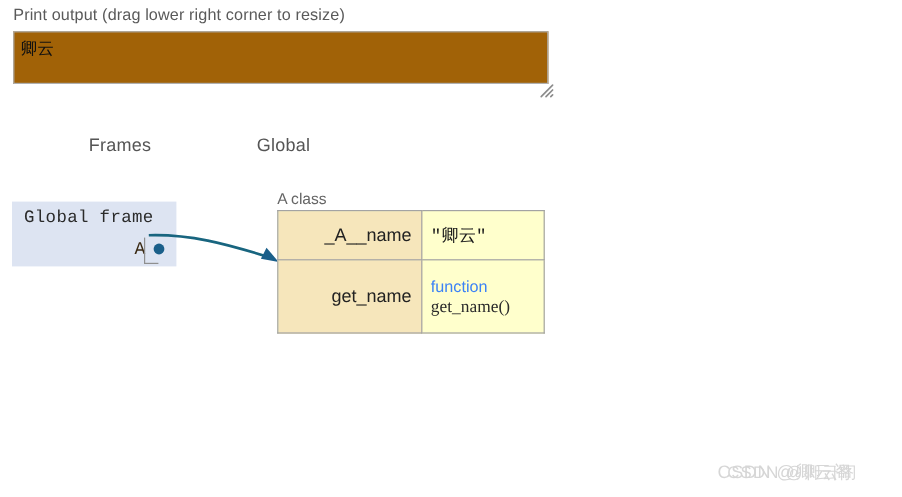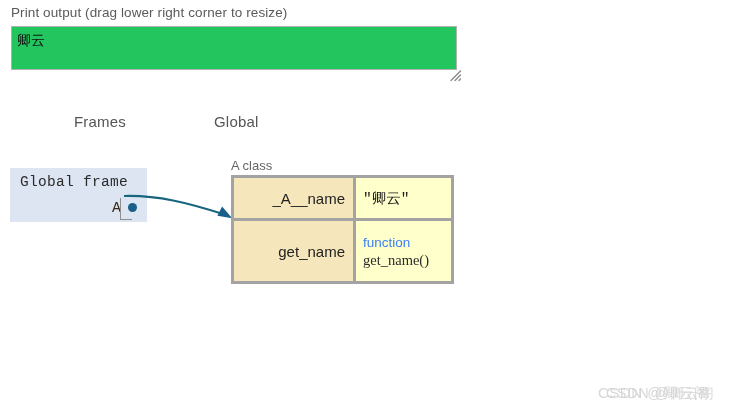--- a/index.html
+++ b/index.html
@@ -28,21 +28,21 @@
     line-height: 17px;
     letter-spacing: 0.1px;
     white-space: nowrap;
   }
   #print-output-textarea {
     margin-top: 5px;
     width: 446px;
     height: 44px;
     box-sizing: border-box;
     border: 1px solid #b0b0b0;
-    background: #22c55e;
+    background: #a16207;
     font-family: "Liberation Sans", sans-serif;
     font-size: 14px;
     color: #111111;
     padding: 4px 5px;
     resize: none;
     outline: none;
     line-height: 19px;
     overflow: hidden;
     display: block;
   }
@@ -143,21 +143,21 @@
   #a-class-table {
     position: absolute;
     left: 231px;
     top: 175px;
     width: 223px;
     border: 1px solid #9a9a9a;
     border-collapse: collapse;
     background: #ffffcc;
   }
   #a-class-table td {
-    border: 3px solid #a3a3a3;
+    border: 1px solid #a3a3a3;
     padding: 0;
     vertical-align: middle;
   }
   .obj-key-cell {
     background: #f6e6bb;
     width: 105px;
     text-align: right;
     padding: 5px 8px 5px 6px !important;
     font-size: 15px;
     color: #222222;

